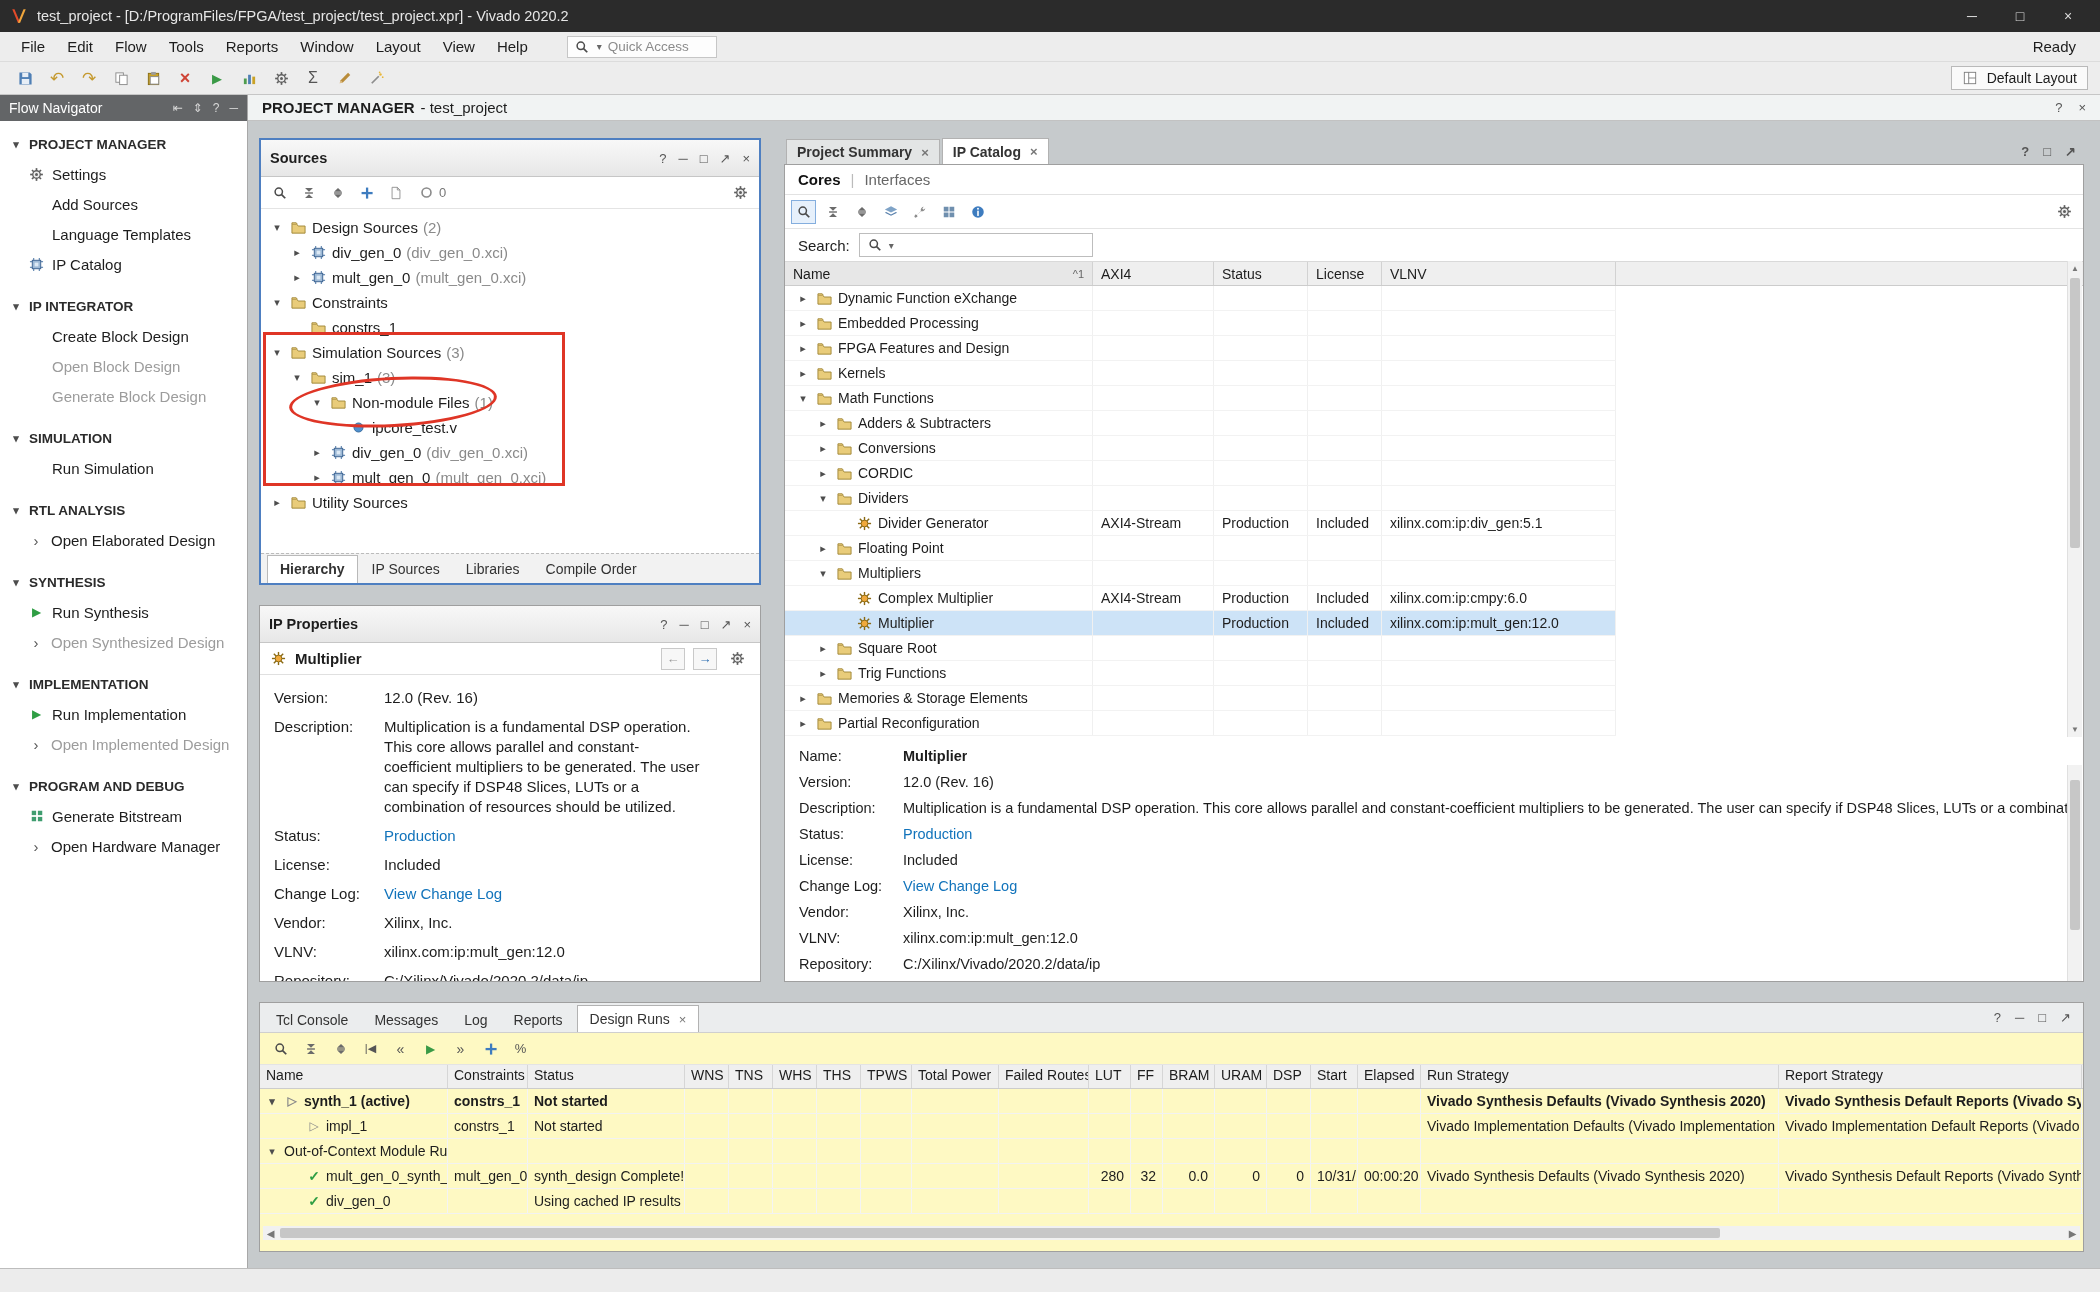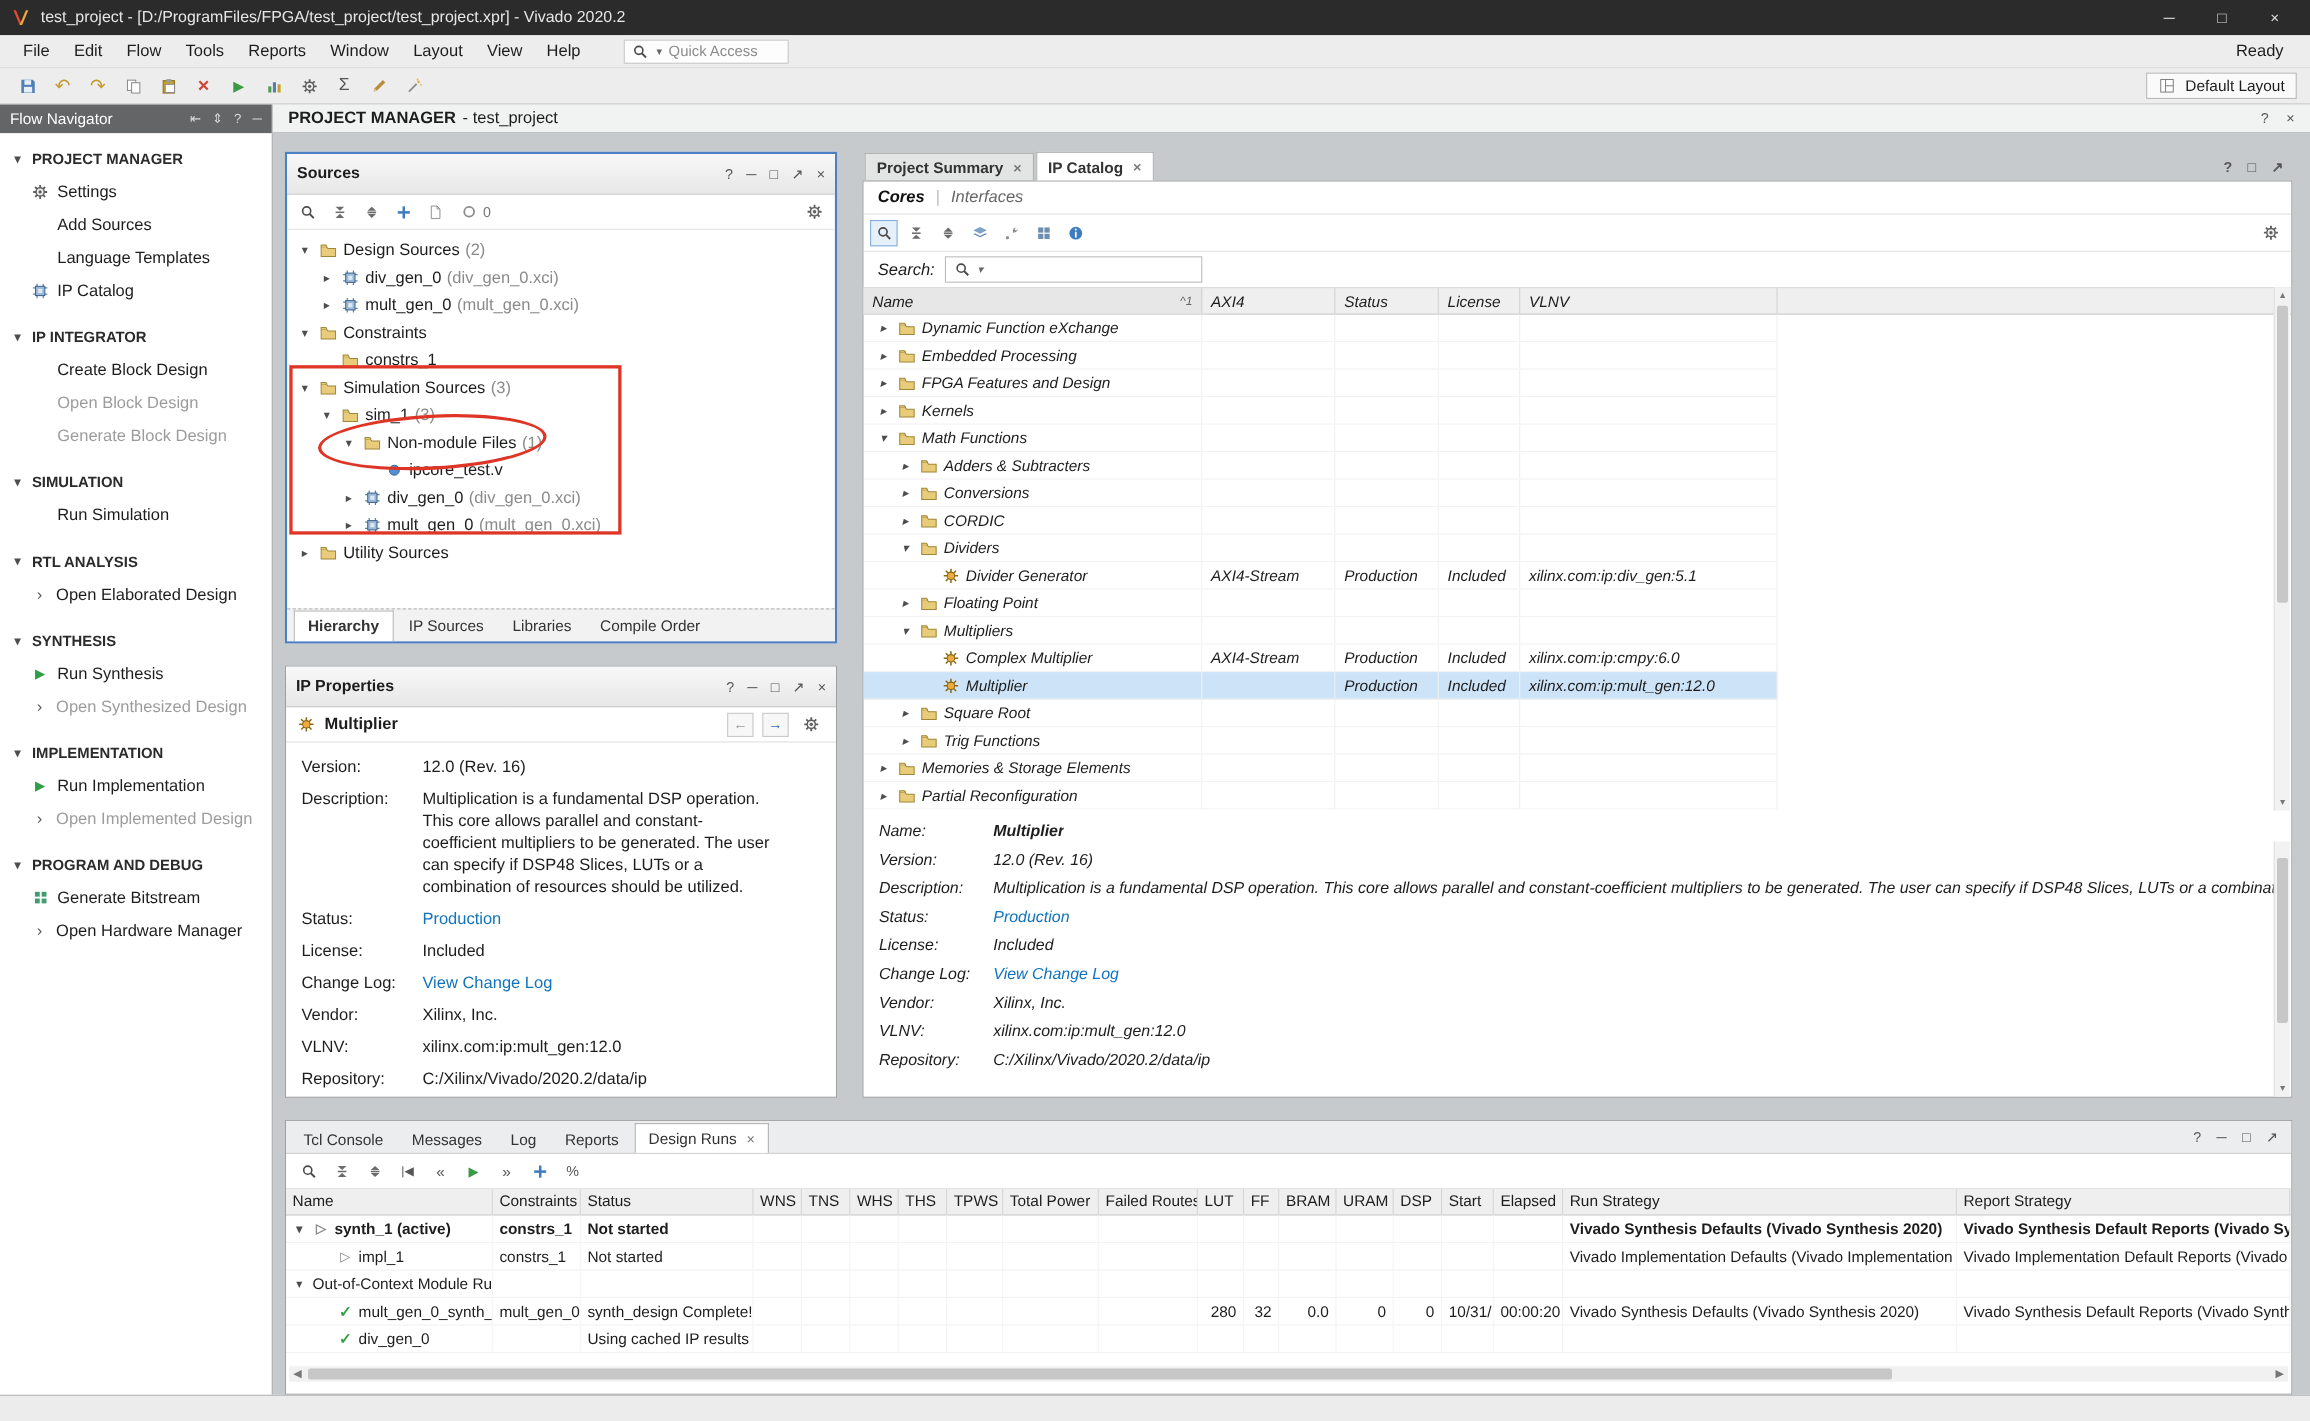--- a/index.html
+++ b/index.html
@@ -90,21 +90,21 @@
   .link { color: #1173bb; cursor: pointer; }
   .bold { font-weight: bold; }
 
   
   .tabstrip { height: 26px; display: flex; align-items: flex-end; gap: 2px; padding-left: 2px; flex: none; font-weight: bold; }
   .tab { background: #e3e5e5; border: 1px solid #b2b2b2; border-bottom: none; height: 25px; display: flex; align-items: center; gap: 9px; padding: 0 10px; font-size: 14px; color: #333; cursor: pointer; }
   .tab.active { background: #fff; height: 26px; position: relative; z-index: 2; }
   .tab-x { color: #777; font-size: 13px; cursor: pointer; }
   .ts-icons { margin-left: auto; display: flex; gap: 14px; color: #555; font-size: 13px; padding: 0 8px 5px 0; }
 
-  .catalog-panel { flex: 1; min-height: 0; position: relative; font-style: italic; }
+  .catalog-panel { flex: 1; min-height: 0; position: relative; }
   .cores-bar { height: 30px; display: flex; align-items: center; gap: 10px; padding: 0 13px; border-bottom: 1px solid #e2e2e2; flex: none; }
   .view { color: #666; cursor: pointer; }
   .view.active { color: #111; font-weight: bold; }
   .vsep { color: #bbb; }
   .cat-toolbar { height: 34px; }
   .search-row { height: 32px; display: flex; align-items: center; gap: 9px; padding: 0 13px; flex: none; }
   .search-box { width: 234px; height: 24px; border: 1px solid #bdbdbd; background: #fff; display: flex; align-items: center; gap: 5px; padding: 0 7px; }
 
   .cat-header { display: flex; height: 25px; background: #efefef; border-top: 1px solid #d9d9d9; border-bottom: 1px solid #cccccc; flex: none; font-size: 14px; }
   .cat-hcell { padding: 3px 8px; border-right: 1px solid #d2d2d2; display: flex; align-items: center; cursor: pointer; }
@@ -122,21 +122,21 @@
   .det-value { white-space: nowrap; overflow: hidden; }
 
   
   .vscroll { position: absolute; right: 1px; top: 96px; width: 15px; height: 476px; background: #f2f2f2; border-left: 1px solid #e0e0e0; }
   .vscroll .arr { height: 15px; display: flex; align-items: center; justify-content: center; font-size: 8px; color: #777; cursor: pointer; }
   .vscroll .thumb { position: absolute; left: 2px; right: 2px; top: 17px; height: 270px; background: #c7c7c7; border-radius: 2px; cursor: pointer; }
   .vscroll.small { top: 600px; height: 232px; }
   .vscroll.small .thumb { top: 15px; height: 150px; }
 
   
-  .bottom-panel { height: 250px; flex: none; margin: 20px 16px 0 11px; background: #ffffff; border: 1px solid #9f9f9f; display: flex; flex-direction: column; overflow: hidden; }
+  .bottom-panel { height: 250px; flex: none; margin: 20px 16px 16px 11px; background: #fef9c3; border: 1px solid #9f9f9f; display: flex; flex-direction: column; overflow: hidden; }
   .runs-tabbar { height: 30px; background: #ebedee; border-bottom: 1px solid #cfcfcf; display: flex; align-items: flex-end; gap: 2px; padding: 0 4px; flex: none; }
   .r-tab { height: 25px; display: flex; align-items: center; gap: 9px; padding: 0 12px; font-size: 14px; color: #333; cursor: pointer; }
   .r-tab.active { background: #fff; border: 1px solid #b2b2b2; border-bottom: none; height: 27px; }
   .runs-toolbar { height: 32px; display: flex; align-items: center; gap: 5px; padding: 0 8px; border-bottom: 1px solid #e4e4e4; flex: none; }
   .runs-header { display: flex; height: 24px; background: #efefef; border-bottom: 1px solid #cccccc; font-size: 14px; flex: none; }
   .run-hcell { padding: 2px 6px; border-right: 1px solid #d6d6d6; overflow: hidden; white-space: nowrap; flex: none; cursor: pointer; }
   .runs-rows { font-size: 14px; }
   .run-row { display: flex; height: 25px; border-bottom: 1px solid #f2f2f2; cursor: pointer; }
   .run-row.bold { font-weight: bold; }
   .run-cell { padding: 0 6px; display: flex; align-items: center; gap: 4px; border-right: 1px solid #f4f4f4; overflow: hidden; white-space: nowrap; flex: none; }

